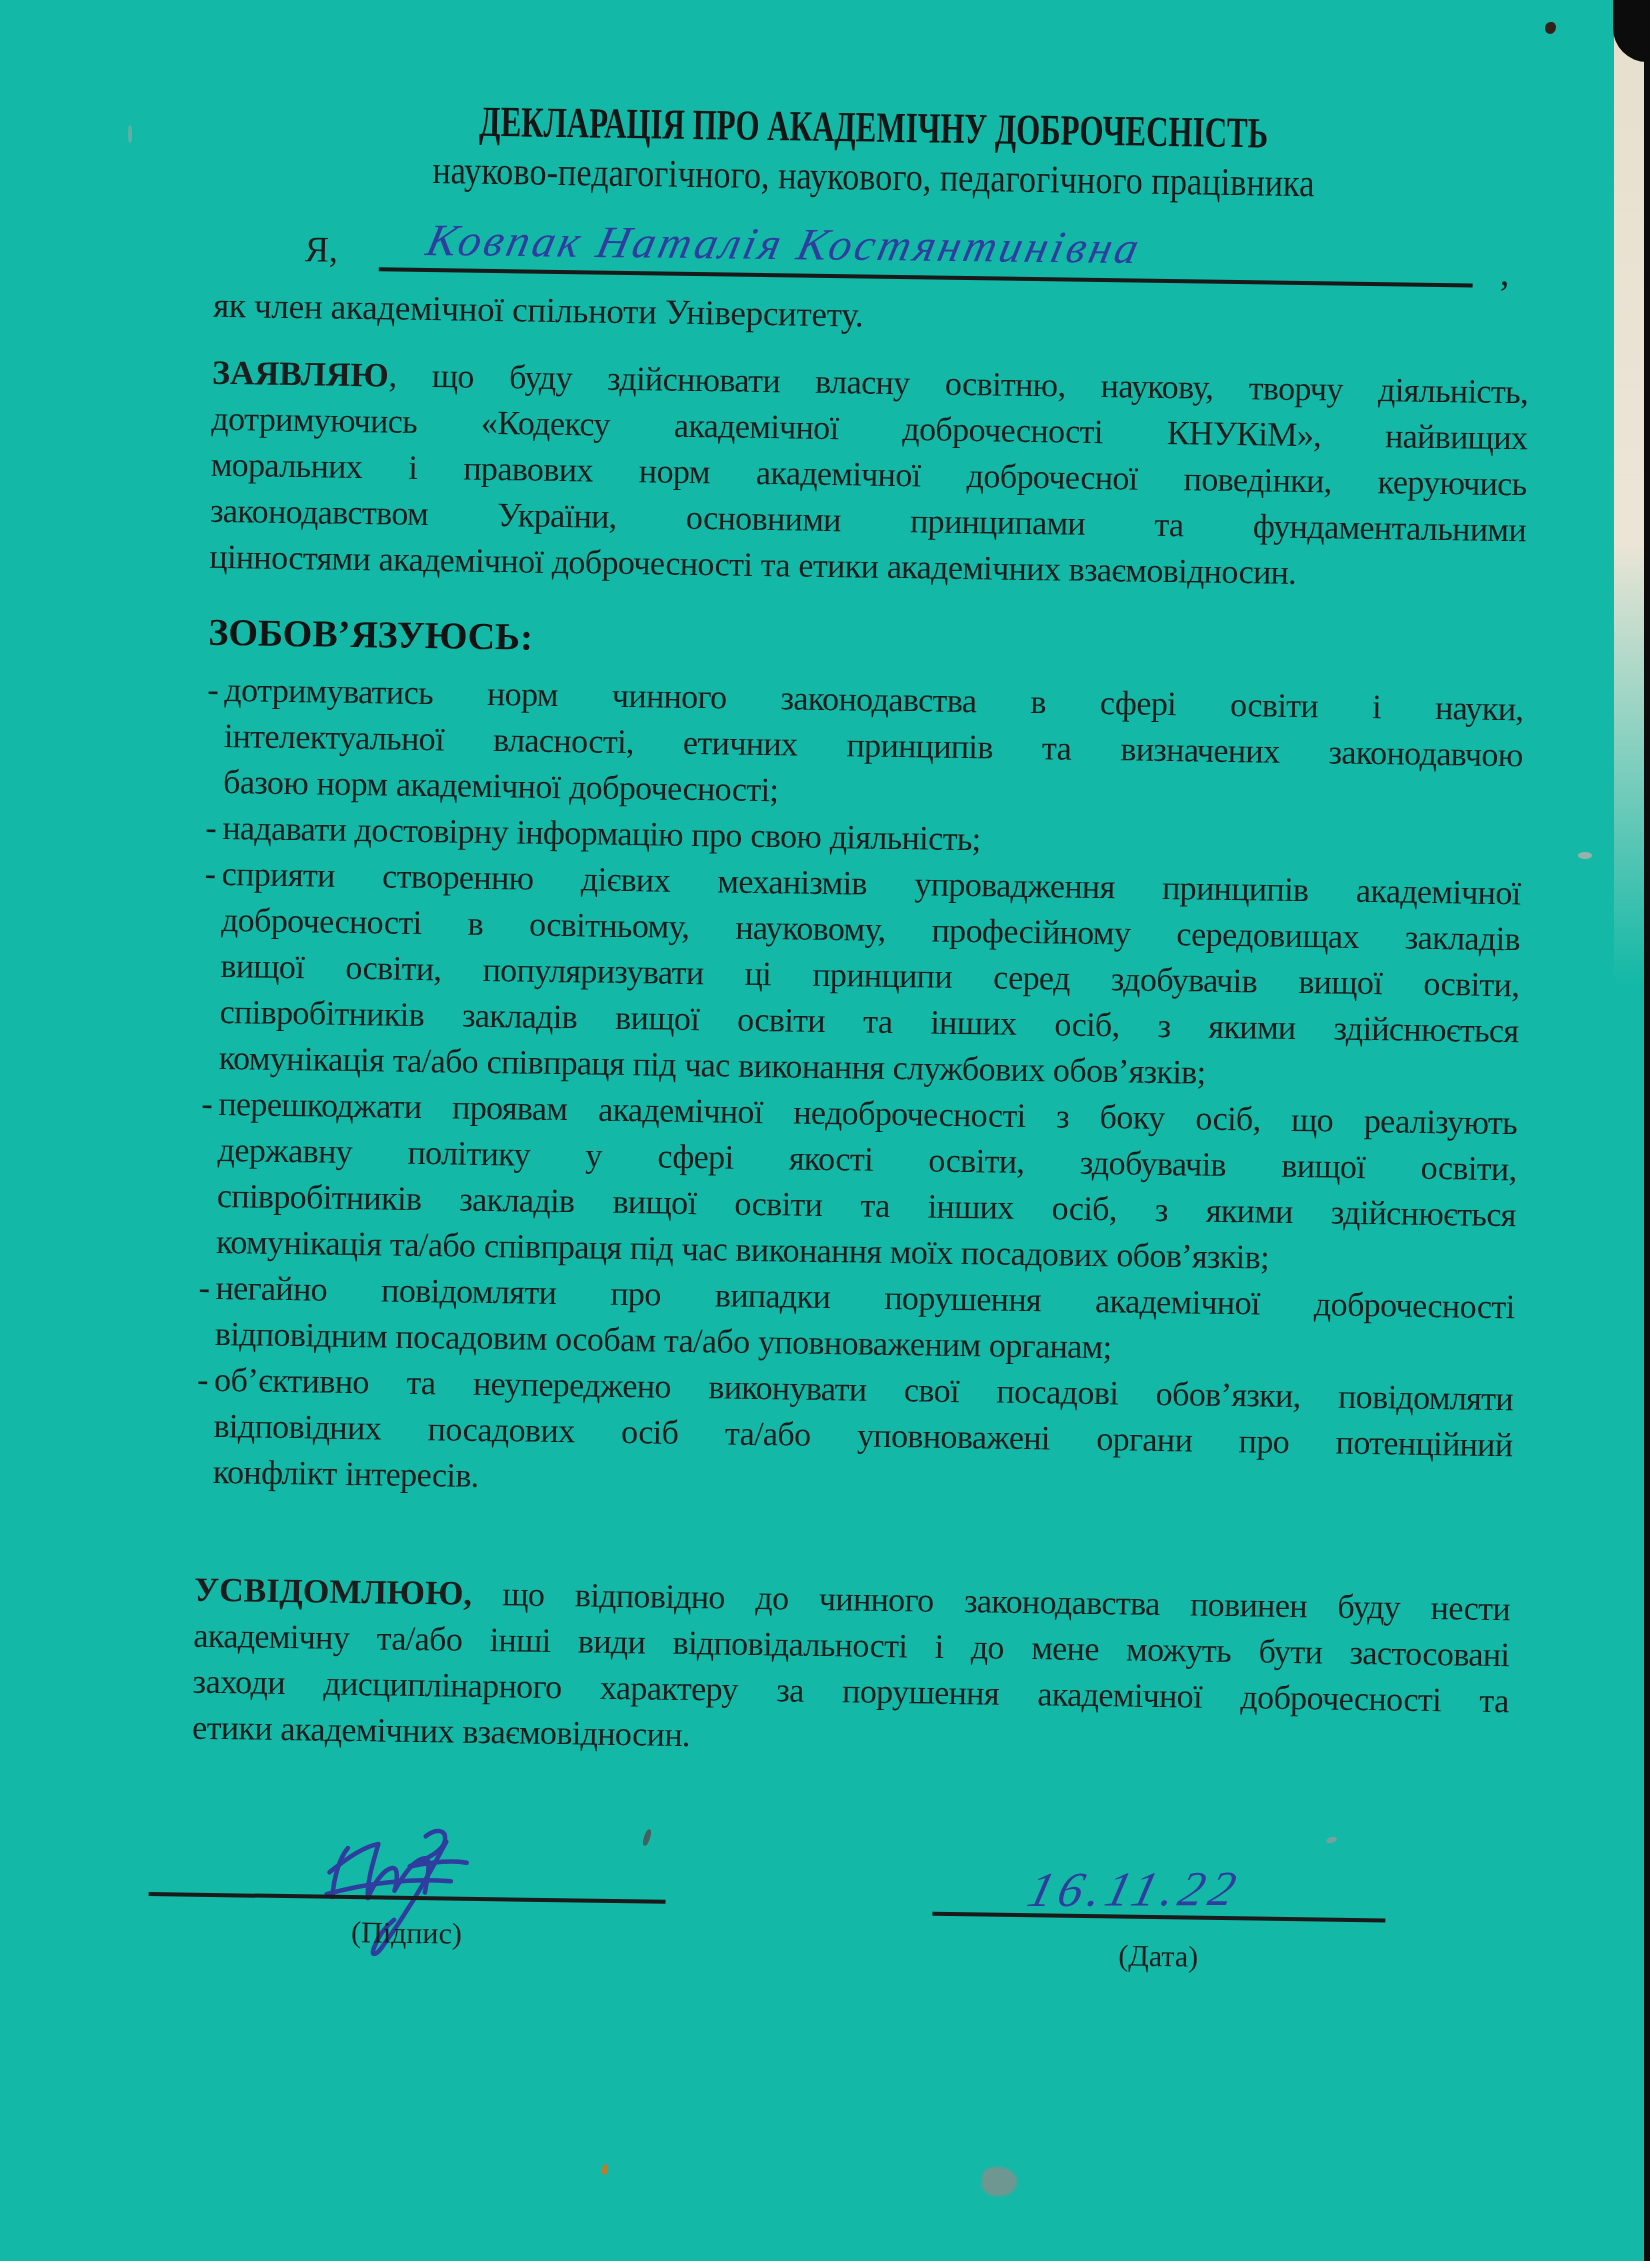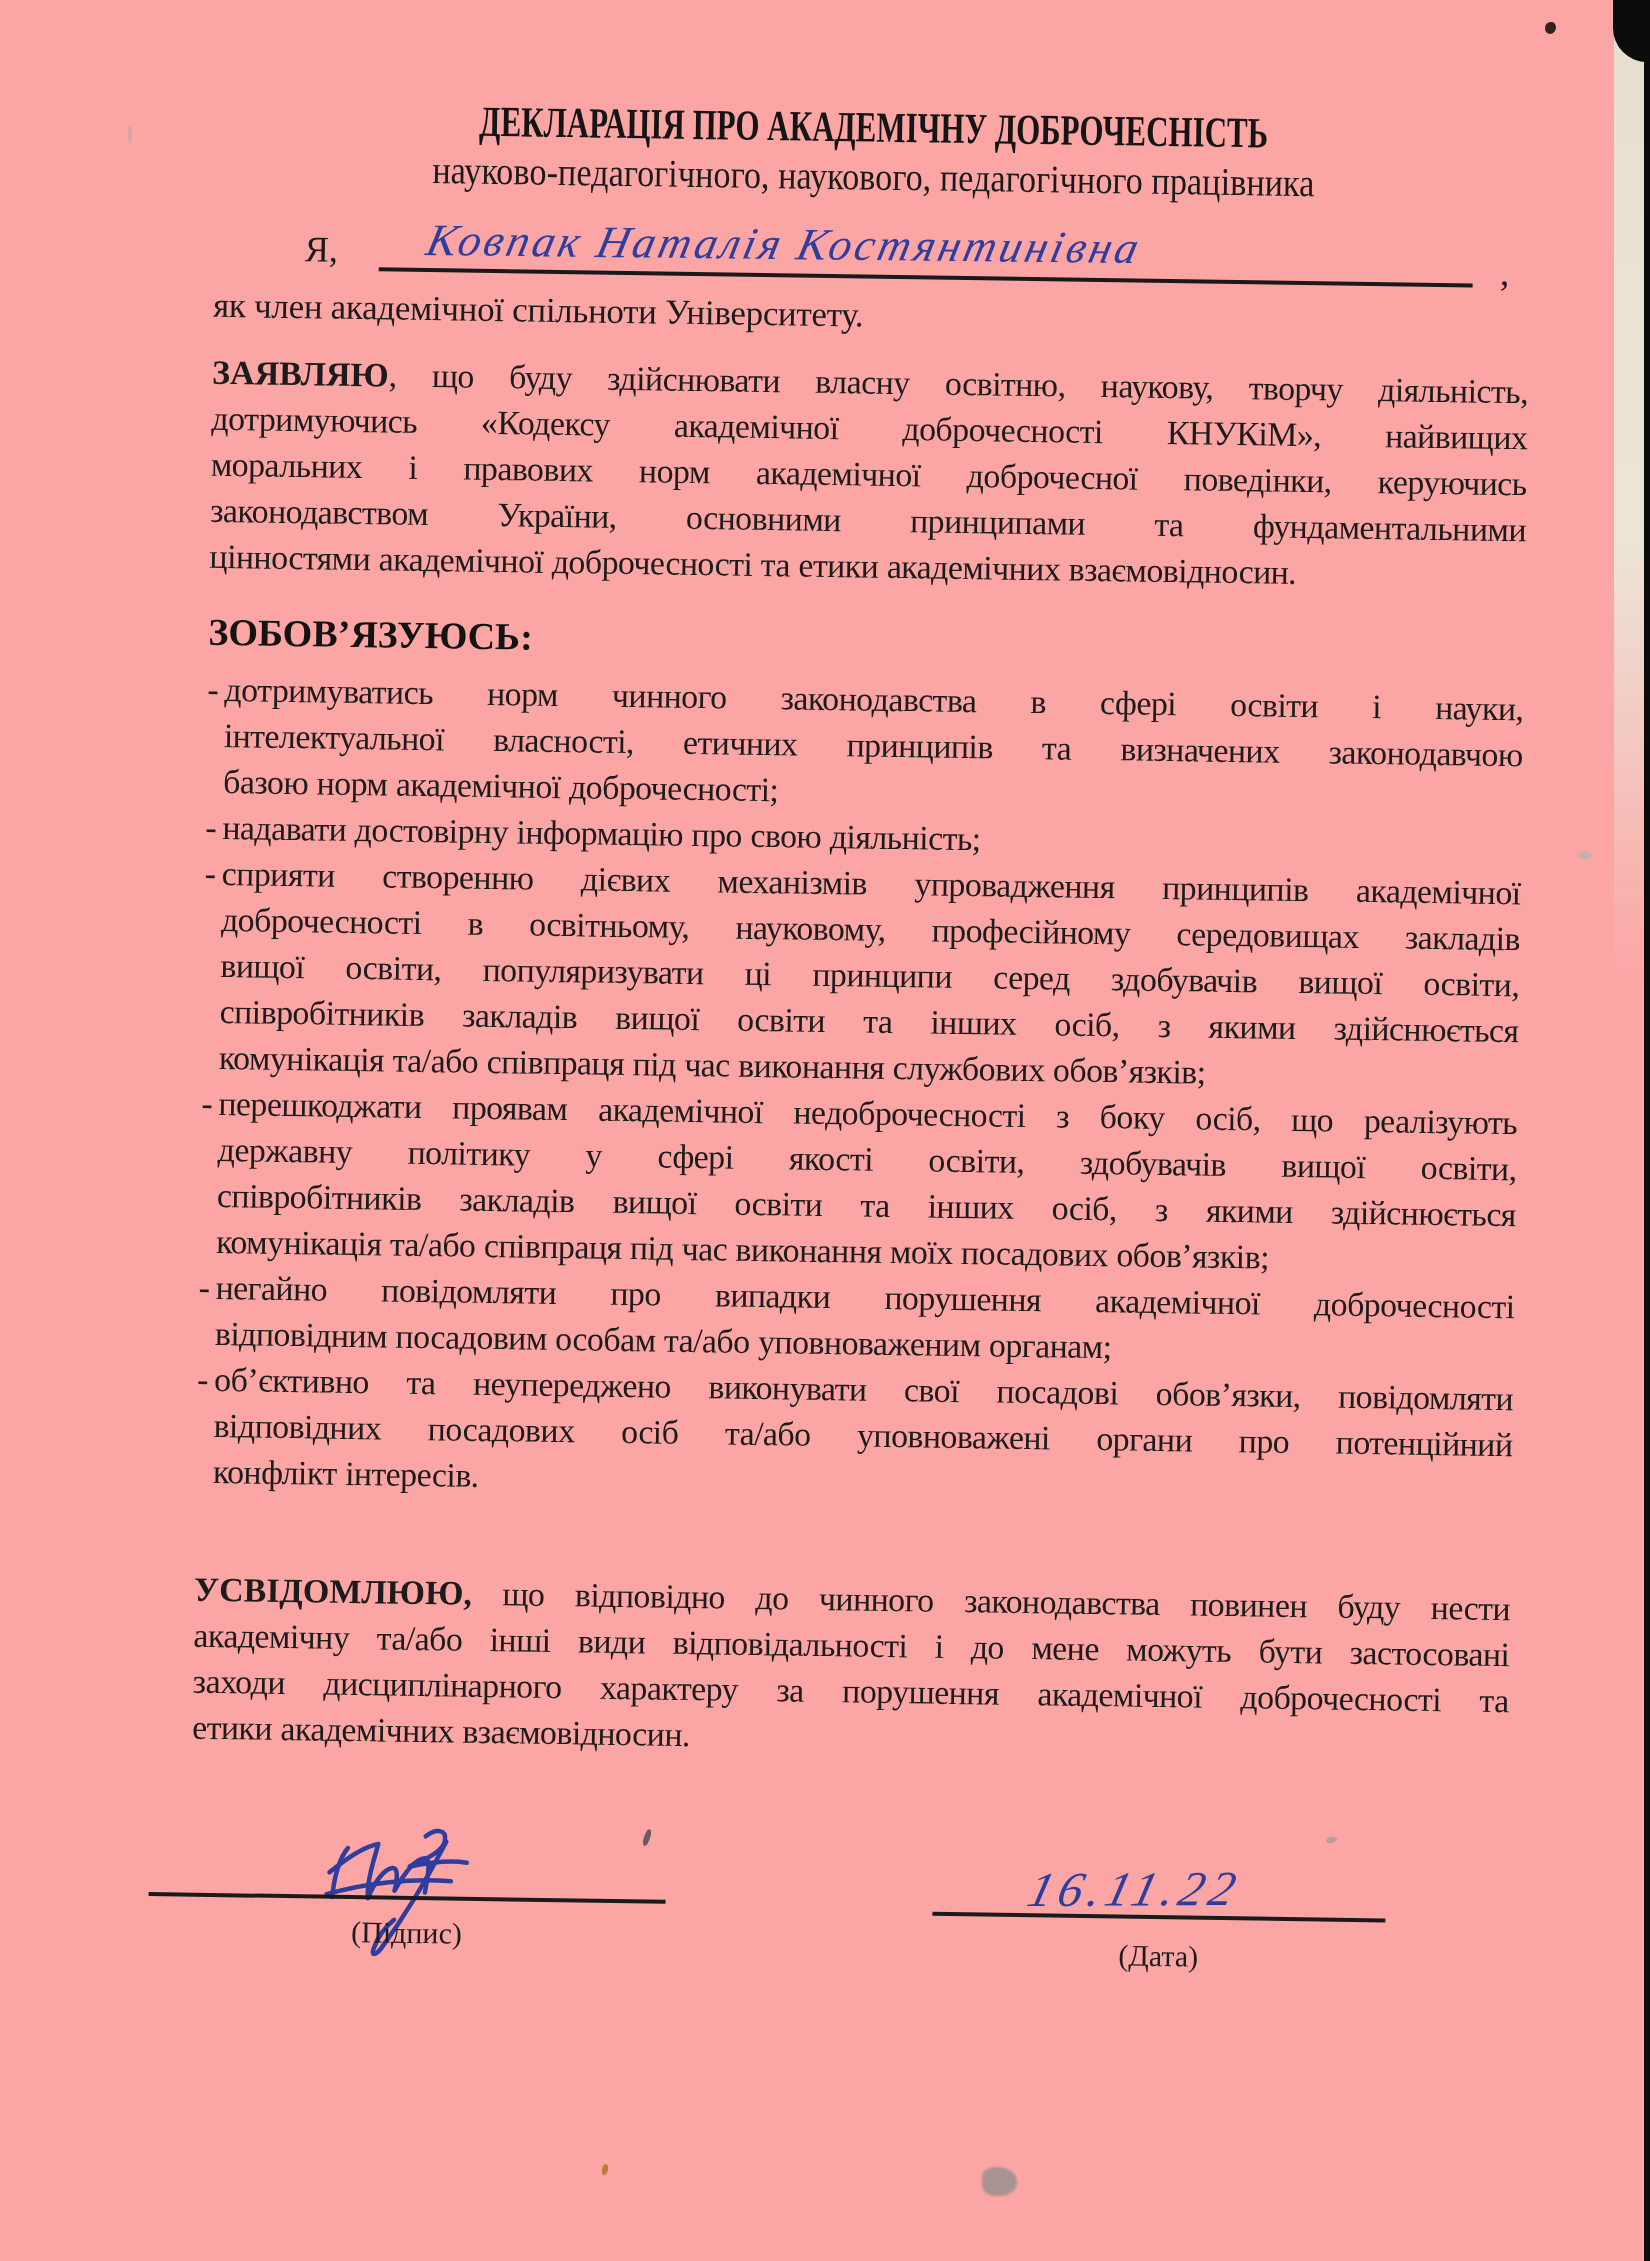--- a/index.html
+++ b/index.html
@@ -7,21 +7,21 @@
     width: 1651px; height: 2261px;
     background: #ffffff;
     overflow: hidden;
     position: relative;
     font-family: "Liberation Serif", serif;
     color: #1c1c1c;
   }
   .page {
     position: absolute; left: 0; top: 0;
     width: 1651px; height: 2261px;
-    background: #fca5a5;
+    background: #14b8a6;
   }
   
   .content {
     position: absolute; left: 0; top: 0;
     width: 1651px; height: 2261px;
     transform: rotate(0.85deg);
     transform-origin: 825px 1131px;
   }
   .col {
     position: absolute; left: 201px; top: 102px; width: 1316px;

